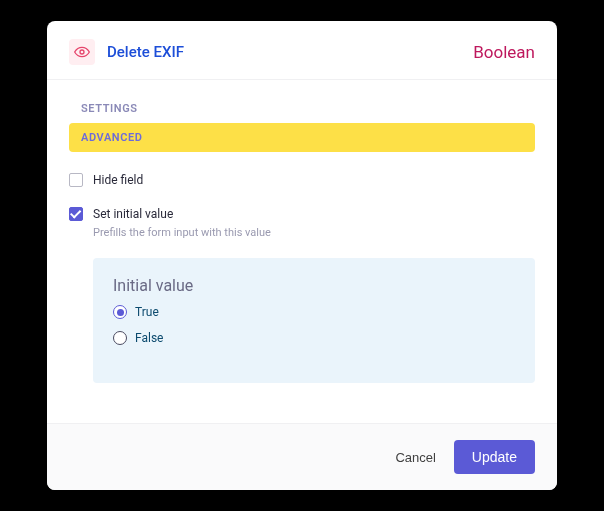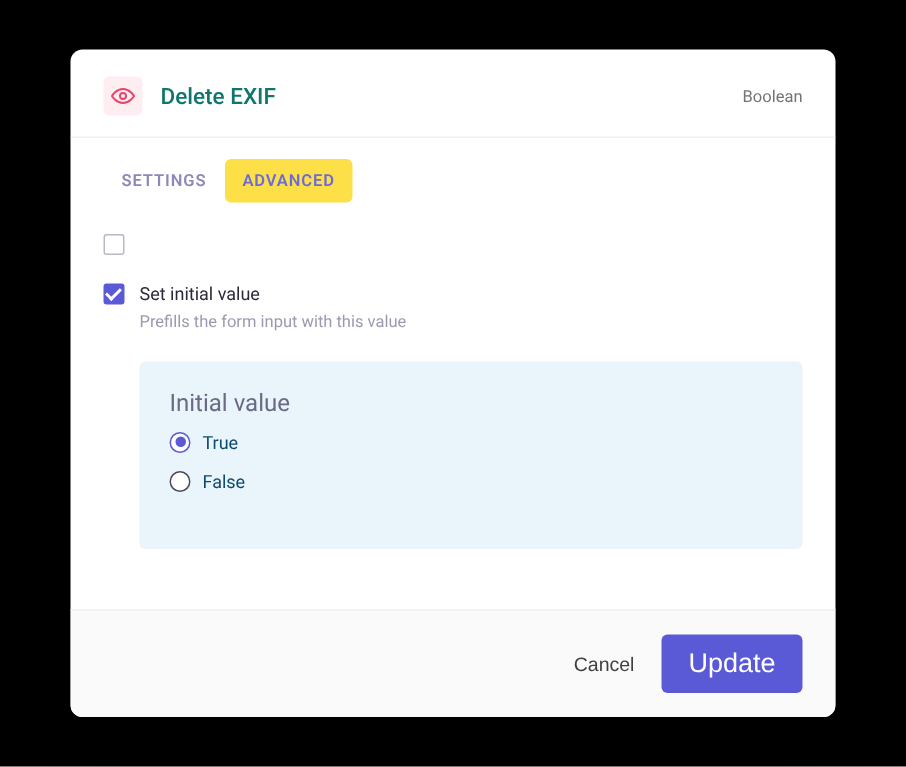--- a/index.html
+++ b/index.html
@@ -36,25 +36,26 @@
     .eye-badge {
       width: 26px;
       height: 26px;
       background: #ffeef1;
       border-radius: 4px;
       display: flex;
       align-items: center;
       justify-content: center;
     }
     .eye-badge svg { width: 16px; height: 16px; }
-    .title { font-size: 15px; font-weight: 500; color: #0f766e; }
-    .type-label { font-size: 11px; color: #737373; font-weight: 400; }
+    .title { font-size: 15px; font-weight: 500; color: #1d4ed8; }
+    .type-label { font-size: 17px; color: #be185d; font-weight: 400; }
     .tabs {
       display: flex;
       padding: 14px 22px 0 22px;
+      flex-direction: column;
     }
     .tab {
       font-size: 11px;
       font-weight: 600;
       letter-spacing: 0.6px;
       color: #8a89b7;
       padding: 8px 12px;
       cursor: pointer;
       border-radius: 4px;
       text-transform: uppercase;
@@ -148,21 +149,21 @@
     .btn-cancel {
       font-size: 13px;
       color: #404040;
       cursor: pointer;
       background: none;
       border: none;
     }
     .btn-primary {
       background: #5b5ad6;
       color: #fff;
-      font-size: 18px;
+      font-size: 14px;
       font-weight: 500;
       border: none;
       border-radius: 4px;
       padding: 9px 18px;
       cursor: pointer;
     }
   </style>
 </head>
 <body>
 
@@ -184,20 +185,21 @@
   <div class="tabs">
     <div class="tab">SETTINGS</div>
     <div class="tab active">ADVANCED</div>
   </div>
 
   <div class="body">
 
     <div class="option">
       <div class="checkbox"></div>
       <div class="option-text">
+        <div class="option-label">Hide field</div>
       </div>
     </div>
 
     <div class="option">
       <div class="checkbox checked"></div>
       <div class="option-text">
         <div class="option-label">Set initial value</div>
         <div class="option-desc">Prefills the form input with this value</div>
       </div>
     </div>

